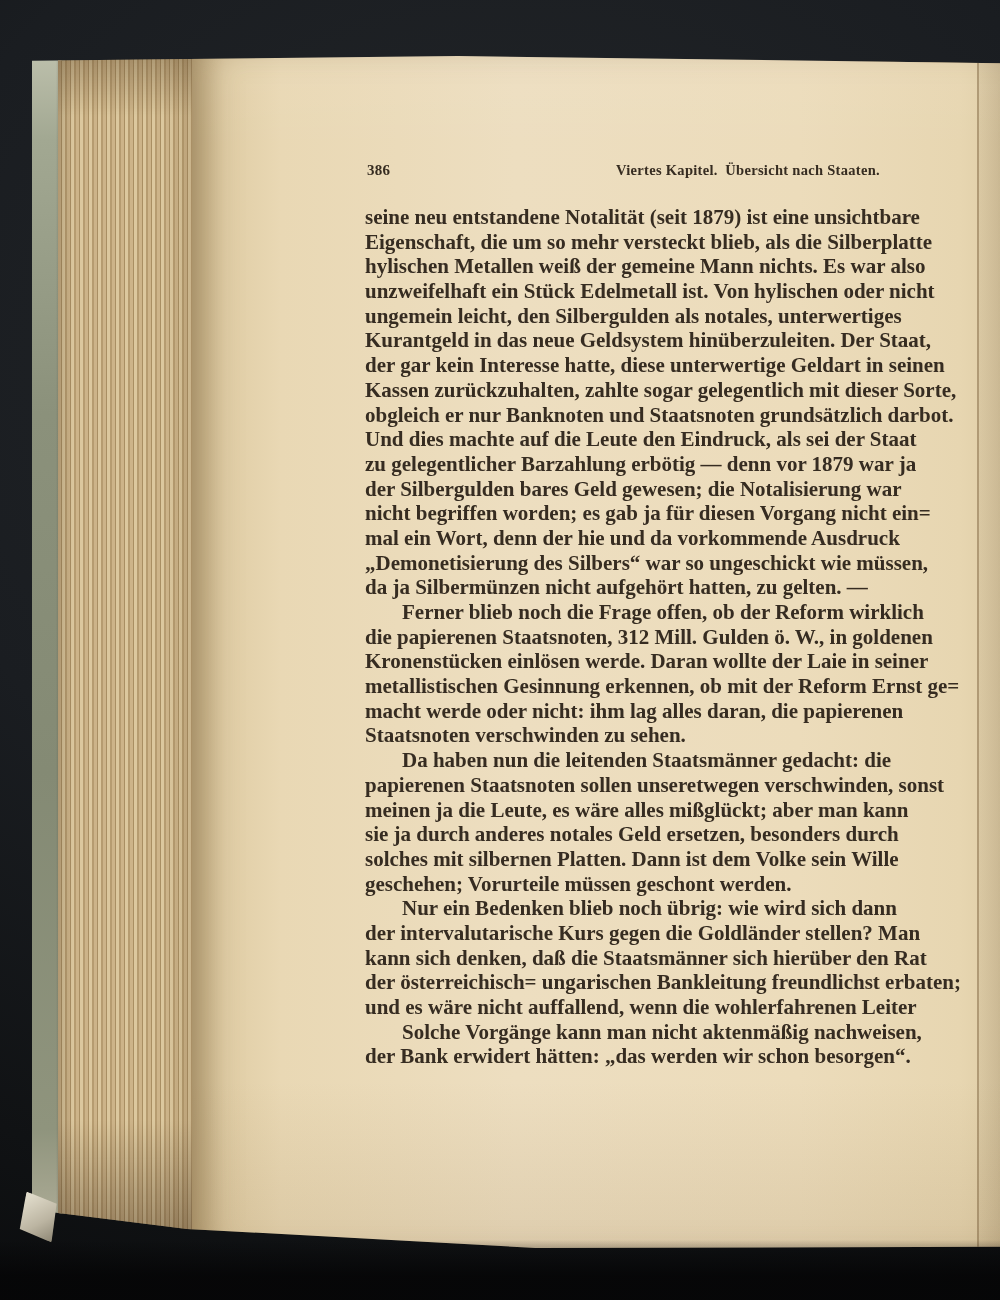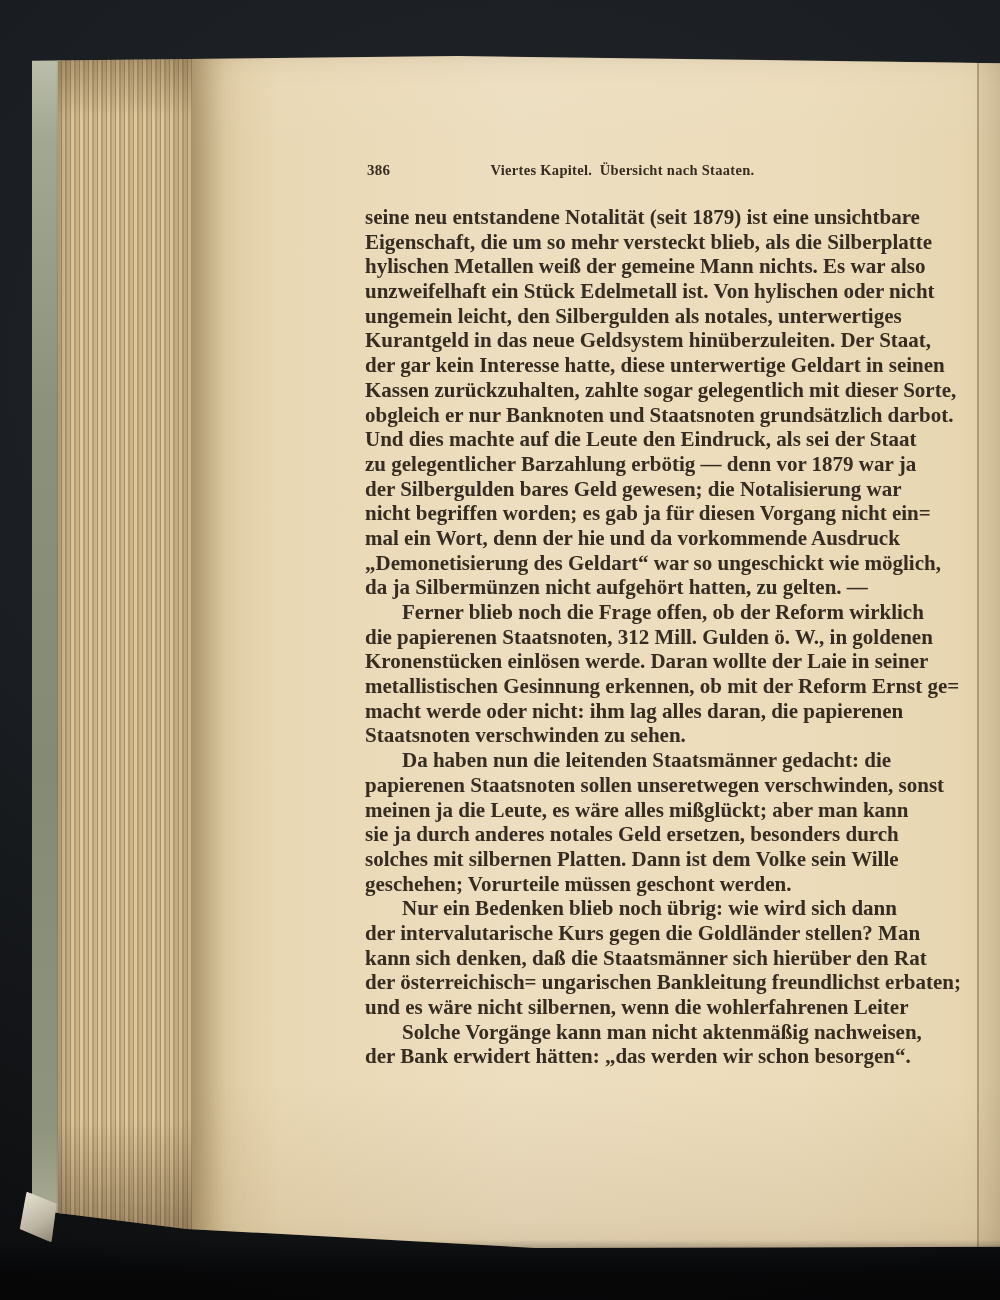--- a/index.html
+++ b/index.html
@@ -66,21 +66,21 @@
     background: linear-gradient(180deg, rgba(5,5,6,0), rgba(5,5,6,.85) 60%);
     pointer-events: none;
   }
   
   .running-header {
     position: absolute; left: 173px; top: 106px; width: 515px;
     font-size: 14.5px; font-weight: 700; letter-spacing: .3px;
     color: var(--ink, #362c21);
   }
   .pagenum { position: absolute; left: 2px; top: 0; font-size: 15px; }
-  .chapter { display: block; text-align: center; }
+  .chapter { display: block; text-align: right; }
   .text-block {
     position: absolute; left: 173px; top: 149px; width: 515px;
     font-size: 21px; line-height: 24.7px; font-weight: 700;
     color: var(--ink, #362c21);
   }
   .line { text-align: justify; text-align-last: justify; height: 24.7px; white-space: nowrap; }
   .line.lastline { text-align-last: left; }
   .line.indent { text-indent: 37px; }
 </style>
 </head>
@@ -104,39 +104,39 @@
           <div class="line">ungemein leicht, den Silbergulden als notales, unterwertiges</div>
           <div class="line">Kurantgeld in das neue Geldsystem hinüberzuleiten. Der Staat,</div>
           <div class="line">der gar kein Interesse hatte, diese unterwertige Geldart in seinen</div>
           <div class="line">Kassen zurückzuhalten, zahlte sogar gelegentlich mit dieser Sorte,</div>
           <div class="line">obgleich er nur Banknoten und Staatsnoten grundsätzlich darbot.</div>
           <div class="line">Und dies machte auf die Leute den Eindruck, als sei der Staat</div>
           <div class="line">zu gelegentlicher Barzahlung erbötig — denn vor 1879 war ja</div>
           <div class="line">der Silbergulden bares Geld gewesen; die Notalisierung war</div>
           <div class="line">nicht begriffen worden; es gab ja für diesen Vorgang nicht ein=</div>
           <div class="line">mal ein Wort, denn der hie und da vorkommende Ausdruck</div>
-          <div class="line">„Demonetisierung des Geldart“ war so ungeschickt wie möglich,</div>
+          <div class="line">„Demonetisierung des Silbers“ war so ungeschickt wie müssen,</div>
           <div class="line lastline">da ja Silbermünzen nicht aufgehört hatten, zu gelten. —</div>
           <div class="line indent">Ferner blieb noch die Frage offen, ob der Reform wirklich</div>
           <div class="line">die papierenen Staatsnoten, 312 Mill. Gulden ö. W., in goldenen</div>
           <div class="line">Kronenstücken einlösen werde. Daran wollte der Laie in seiner</div>
           <div class="line">metallistischen Gesinnung erkennen, ob mit der Reform Ernst ge=</div>
           <div class="line">macht werde oder nicht: ihm lag alles daran, die papierenen</div>
           <div class="line lastline">Staatsnoten verschwinden zu sehen.</div>
           <div class="line indent">Da haben nun die leitenden Staatsmänner gedacht: die</div>
           <div class="line">papierenen Staatsnoten sollen unseretwegen verschwinden, sonst</div>
           <div class="line">meinen ja die Leute, es wäre alles mißglückt; aber man kann</div>
           <div class="line">sie ja durch anderes notales Geld ersetzen, besonders durch</div>
           <div class="line">solches mit silbernen Platten. Dann ist dem Volke sein Wille</div>
           <div class="line lastline">geschehen; Vorurteile müssen geschont werden.</div>
           <div class="line indent">Nur ein Bedenken blieb noch übrig: wie wird sich dann</div>
           <div class="line">der intervalutarische Kurs gegen die Goldländer stellen? Man</div>
           <div class="line">kann sich denken, daß die Staatsmänner sich hierüber den Rat</div>
           <div class="line">der österreichisch= ungarischen Bankleitung freundlichst erbaten;</div>
-          <div class="line">und es wäre nicht silbernen, wenn die wohlerfahrenen Leiter</div>
+          <div class="line">und es wäre nicht auffallend, wenn die wohlerfahrenen Leiter</div>
           <div class="line indent">Solche Vorgänge kann man nicht aktenmäßig nachweisen,</div>
           <div class="line lastline">der Bank erwidert hätten: „das werden wir schon besorgen“.</div>
         </div>
       <div class="crease"></div>
       <div class="page-right-shade"></div>
     </div>
   </div>
   <div class="worn-corner"></div>
   <div class="floor-shadow"></div>
 </div>

